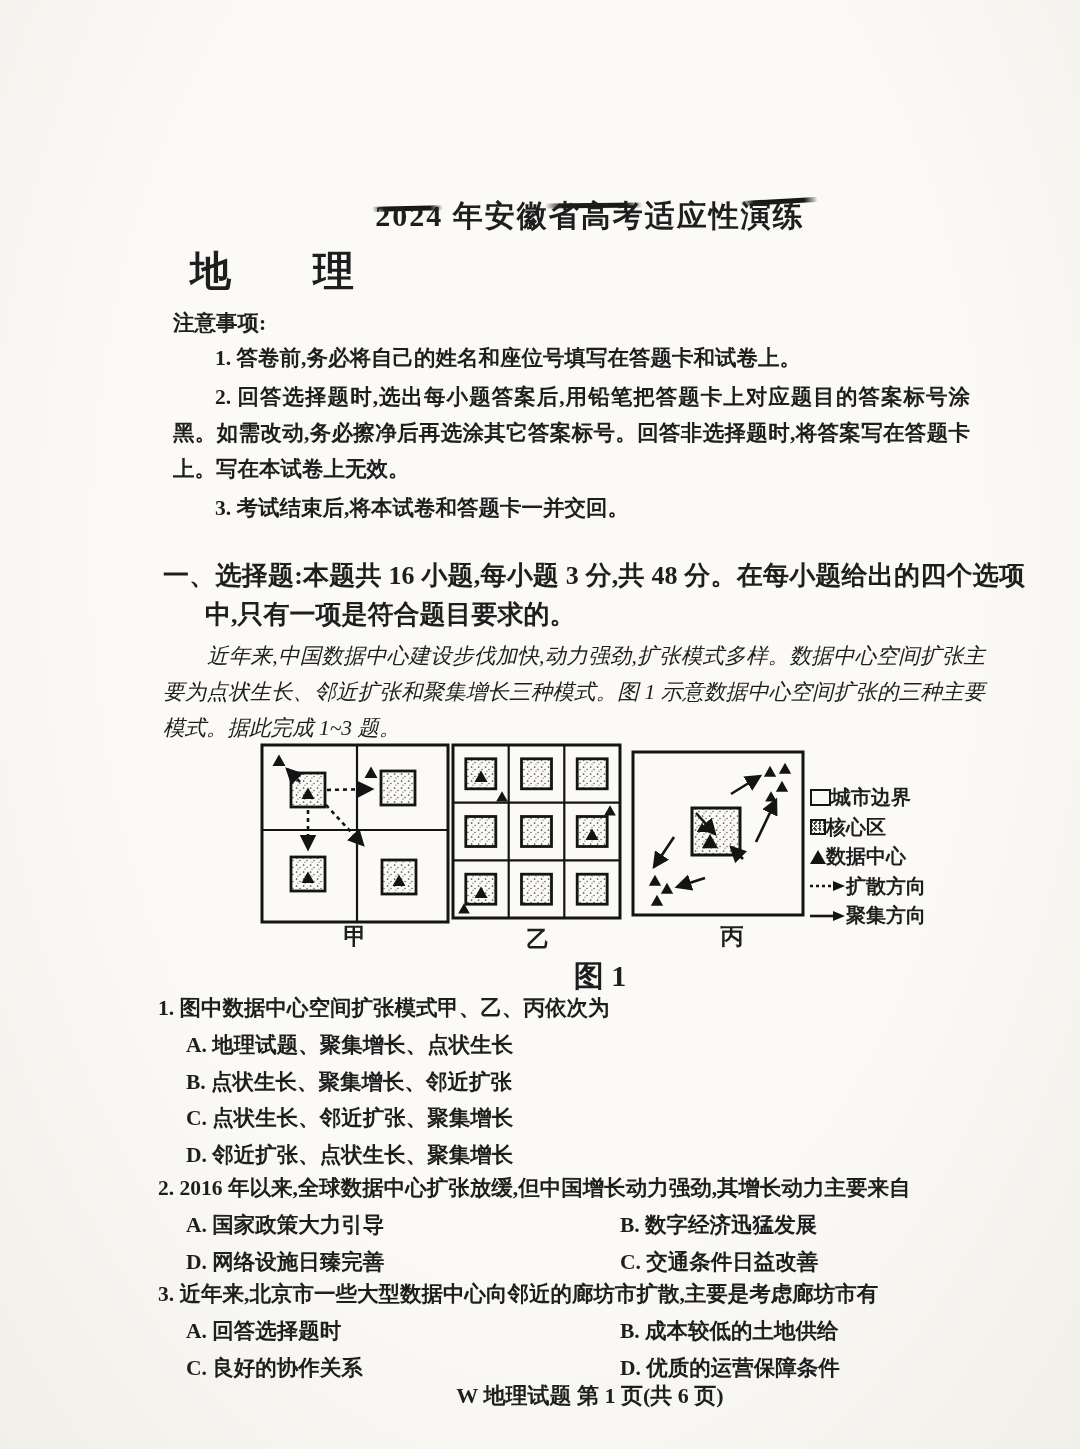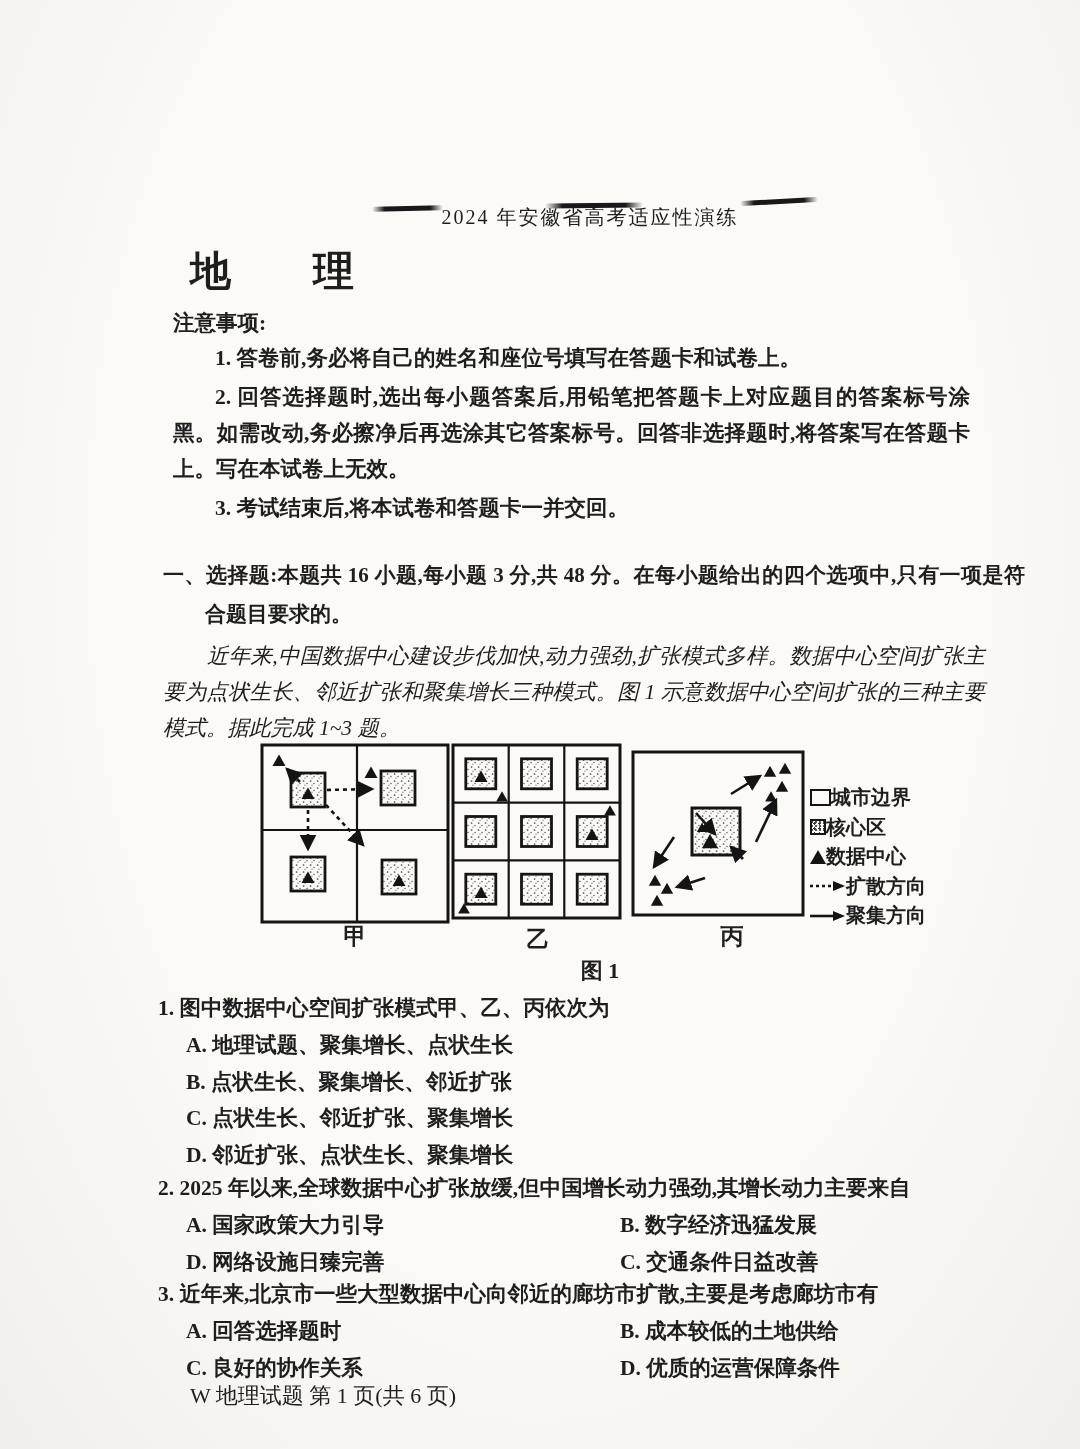--- a/index.html
+++ b/index.html
@@ -9,60 +9,60 @@
     background:radial-gradient(ellipse at 50% 38%, #fbfaf7 55%, #f1efe9 100%);
     font-family:"Liberation Serif","DejaVu Serif",serif;
     color:#1e1e1e;
     overflow:hidden;
   }
   .abs{position:absolute;}
   
   .cutmark{position:absolute;height:5px;border-radius:3px;
     background:linear-gradient(90deg, rgba(20,20,20,0) 0%, #181818 18%, #181818 82%, rgba(20,20,20,0) 100%);}
   
-  .exam-title{left:190px;top:204px;width:800px;text-align:center;
-    font-size:20px;font-weight:400;letter-spacing:2px;}
+  .exam-title{left:190px;top:196px;width:800px;text-align:center;
+    font-size:30px;font-weight:700;letter-spacing:2px;}
   .subject-title{left:190px;top:244px;width:800px;
     font-size:41px;font-weight:700;}
   
   .notice-head{left:173px;top:308px;font-size:21.5px;font-weight:700;}
   .notice-body{left:173px;top:340px;width:797px;font-size:21.5px;font-weight:600;}
   .notice-body p{margin:0 0 3px 0;line-height:36px;text-indent:42px;text-align:justify;}
   
-  .section-head{left:163px;top:556px;width:820px;font-size:21px;font-weight:700;
+  .section-head{left:163px;top:556px;width:820px;font-size:26px;font-weight:700;
     line-height:39px;padding-left:42px;text-indent:-42px;box-sizing:border-box;text-align:justify;}
   .section-head{padding-left:42px;width:862px;}
   
   .intro{left:163px;top:638px;width:822px;font-size:21.5px;font-style:italic;font-weight:500;
     line-height:36px;text-indent:44px;text-align:justify;}
   
   .fig-svg{left:253px;top:737px;}
   .panel-label{width:50px;text-align:center;font-size:23px;font-weight:700;}
-  .fig-caption{left:430px;top:956px;width:340px;text-align:center;font-size:22px;font-weight:700;}
+  .fig-caption{left:430px;top:956px;width:340px;text-align:center;font-size:30px;font-weight:700;}
   
   .legend{left:810px;top:783px;}
   .legend-row{display:flex;align-items:center;height:29.5px;gap:0;font-size:20px;font-weight:600;}
   .ic-boundary{width:17px;height:13px;border:2.5px solid #141414;background:#fbfaf7;flex:0 0 auto;}
   .ic-core{width:12px;height:12px;border:2.5px solid #141414;flex:0 0 auto;
     background-color:#fbfaf7;
     background-image:radial-gradient(circle, #3a3a3a 1px, transparent 1.4px),
                      radial-gradient(circle, #555 0.9px, transparent 1.3px);
     background-size:5px 5px,4px 4px;background-position:0 0,2px 3px;}
   .ic-tri{width:0;height:0;border-left:8px solid transparent;border-right:8px solid transparent;
     border-bottom:14px solid #141414;flex:0 0 auto;}
   .ic-arrow{flex:0 0 auto;display:block;}
   
   .qblock{left:158px;width:824px;font-size:21.5px;font-weight:600;}
   .qblock .q{margin:0;line-height:38px;}
   .opts1{padding-left:28px;}
   .opts1 p{margin:0;line-height:36.6px;}
   .opts2{display:grid;grid-template-columns:434px auto;padding-left:28px;}
   .opts2 p{margin:0;line-height:36.5px;}
   
-  .page-footer{left:190px;top:1381px;width:800px;text-align:left;font-size:22px;font-weight:400;}
+  .page-footer{left:190px;top:1381px;width:800px;text-align:center;font-size:22px;font-weight:700;}
 </style>
 </head>
 <body>
 
 <div class="page">
 
   <div class="cutmark" style="left:372px;top:206px;width:71px;transform:rotate(-1.5deg);"></div>
   <div class="cutmark" style="left:545px;top:203px;width:98px;transform:rotate(-0.5deg);"></div>
   <div class="cutmark" style="left:740px;top:199px;width:78px;transform:rotate(-3deg);"></div>
 
@@ -208,21 +208,21 @@
     <p class="q">1. 图中数据中心空间扩张模式甲、乙、丙依次为</p>
     <div class="opts1">
       <p>A. 地理试题、聚集增长、点状生长</p>
       <p>B. 点状生长、聚集增长、邻近扩张</p>
       <p>C. 点状生长、邻近扩张、聚集增长</p>
       <p>D. 邻近扩张、点状生长、聚集增长</p>
     </div>
   </div>
 
   <div class="abs qblock" style="top:1169px;">
-    <p class="q">2. 2025 年以来,全球数据中心扩张放缓,但中国增长动力强劲,其增长动力主要来自</p>
+    <p class="q">2. 2016 年以来,全球数据中心扩张放缓,但中国增长动力强劲,其增长动力主要来自</p>
     <div class="opts2">
       <p>A. 国家政策大力引导</p>
       <p>B. 数字经济迅猛发展</p>
       <p>D. 网络设施日臻完善</p>
       <p>C. 交通条件日益改善</p>
     </div>
   </div>
 
   <div class="abs qblock" style="top:1275px;">
     <p class="q">3. 近年来,北京市一些大型数据中心向邻近的廊坊市扩散,主要是考虑廊坊市有</p>

